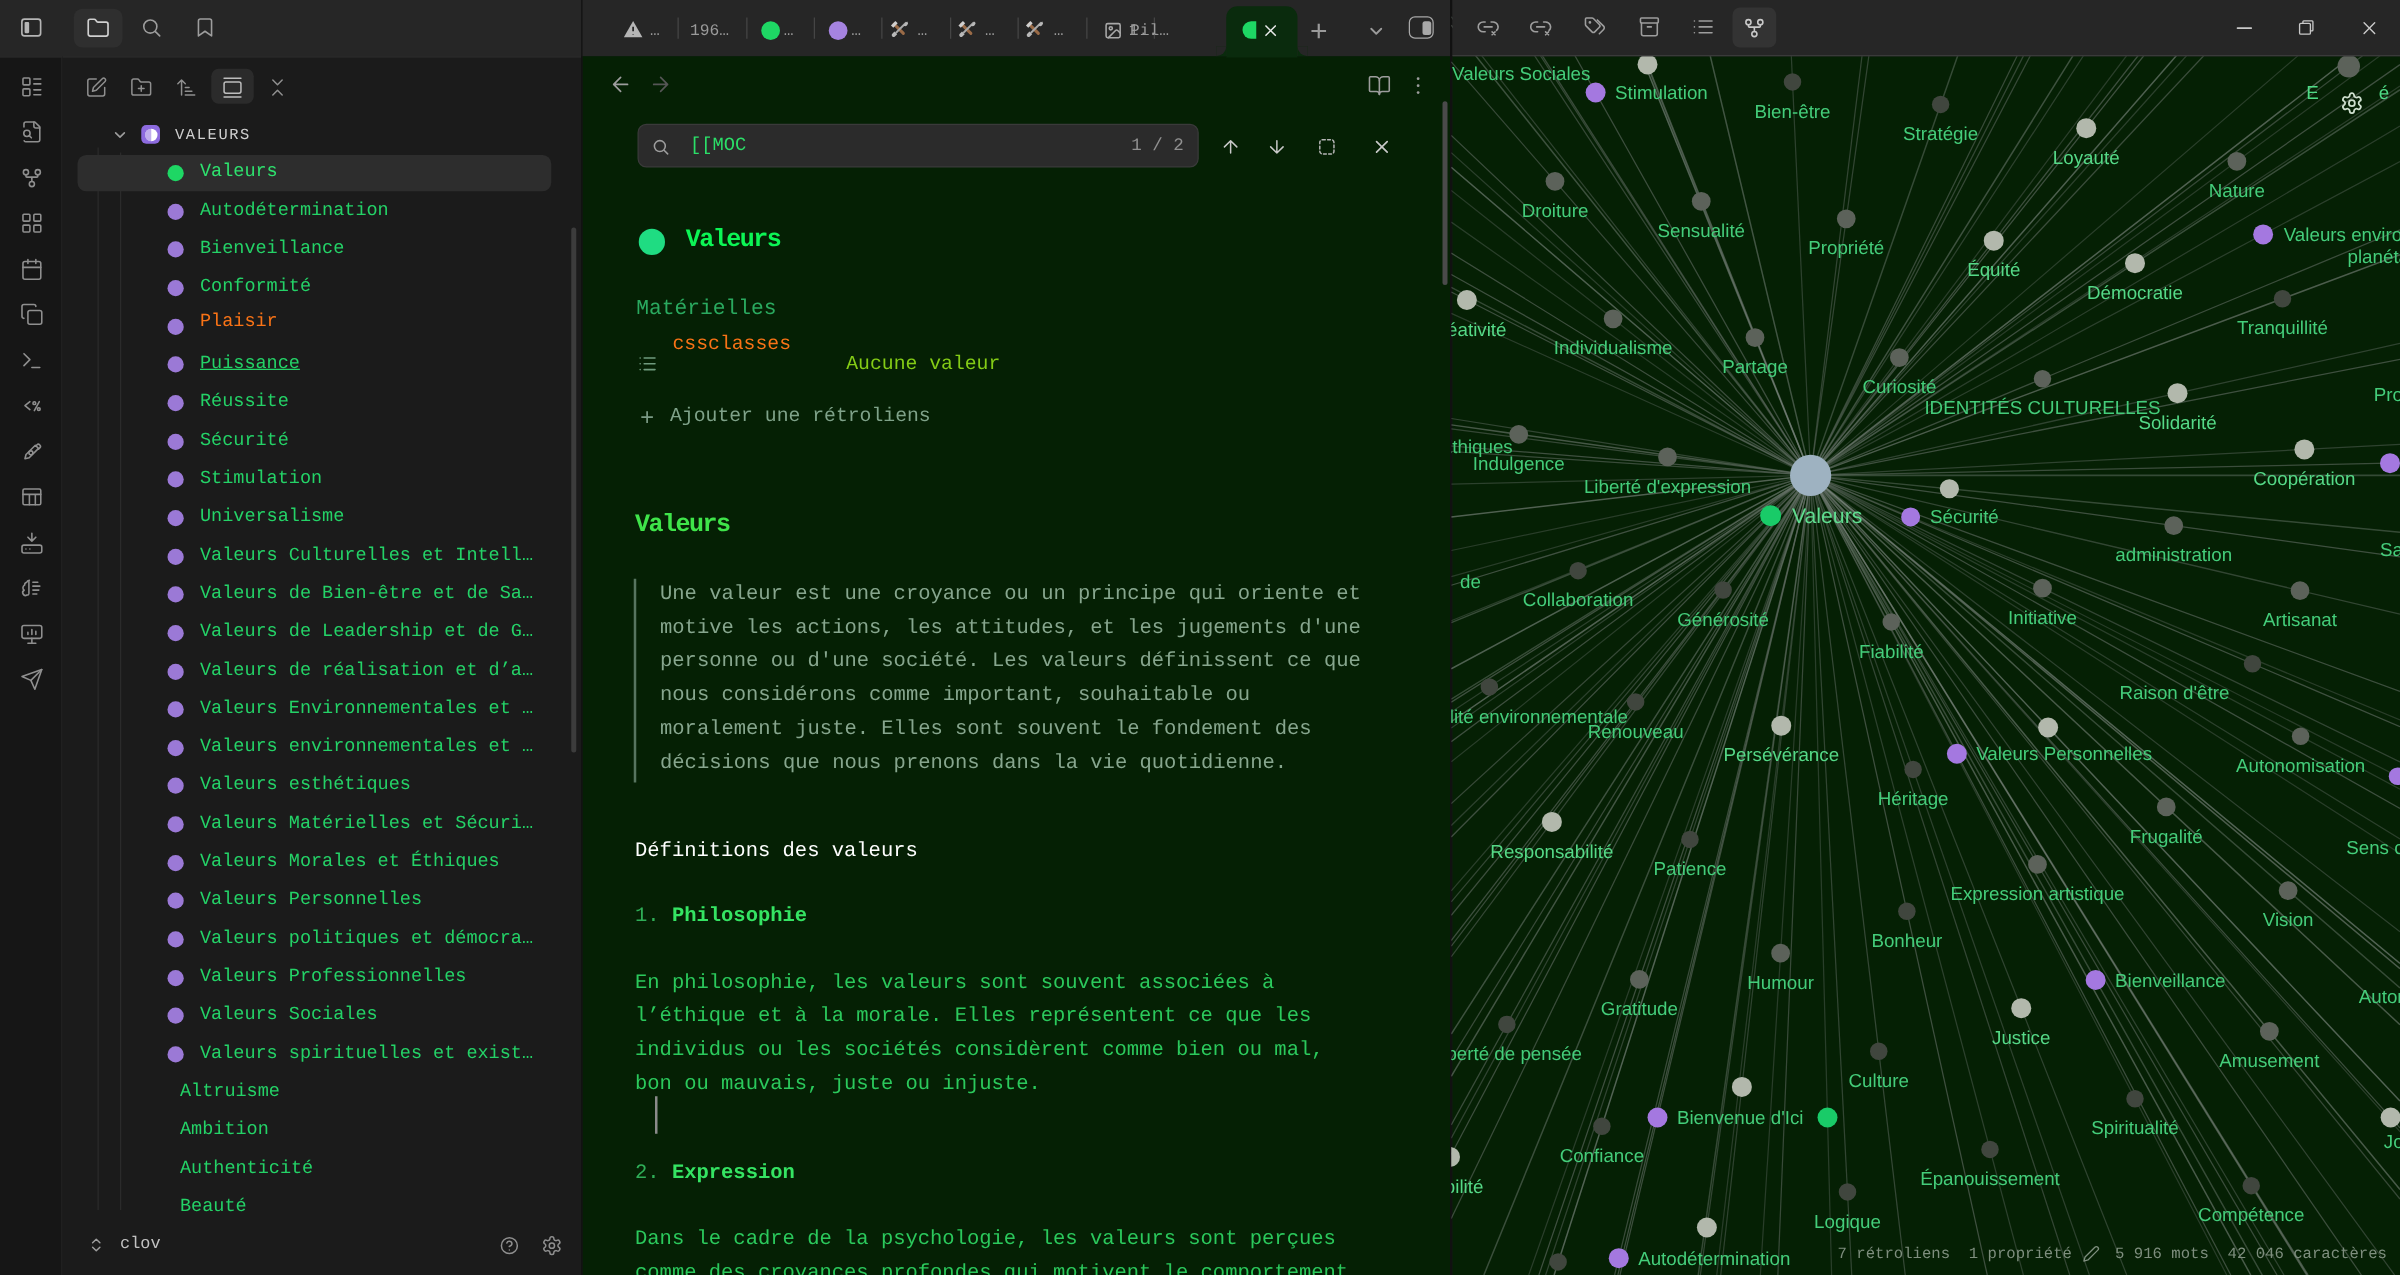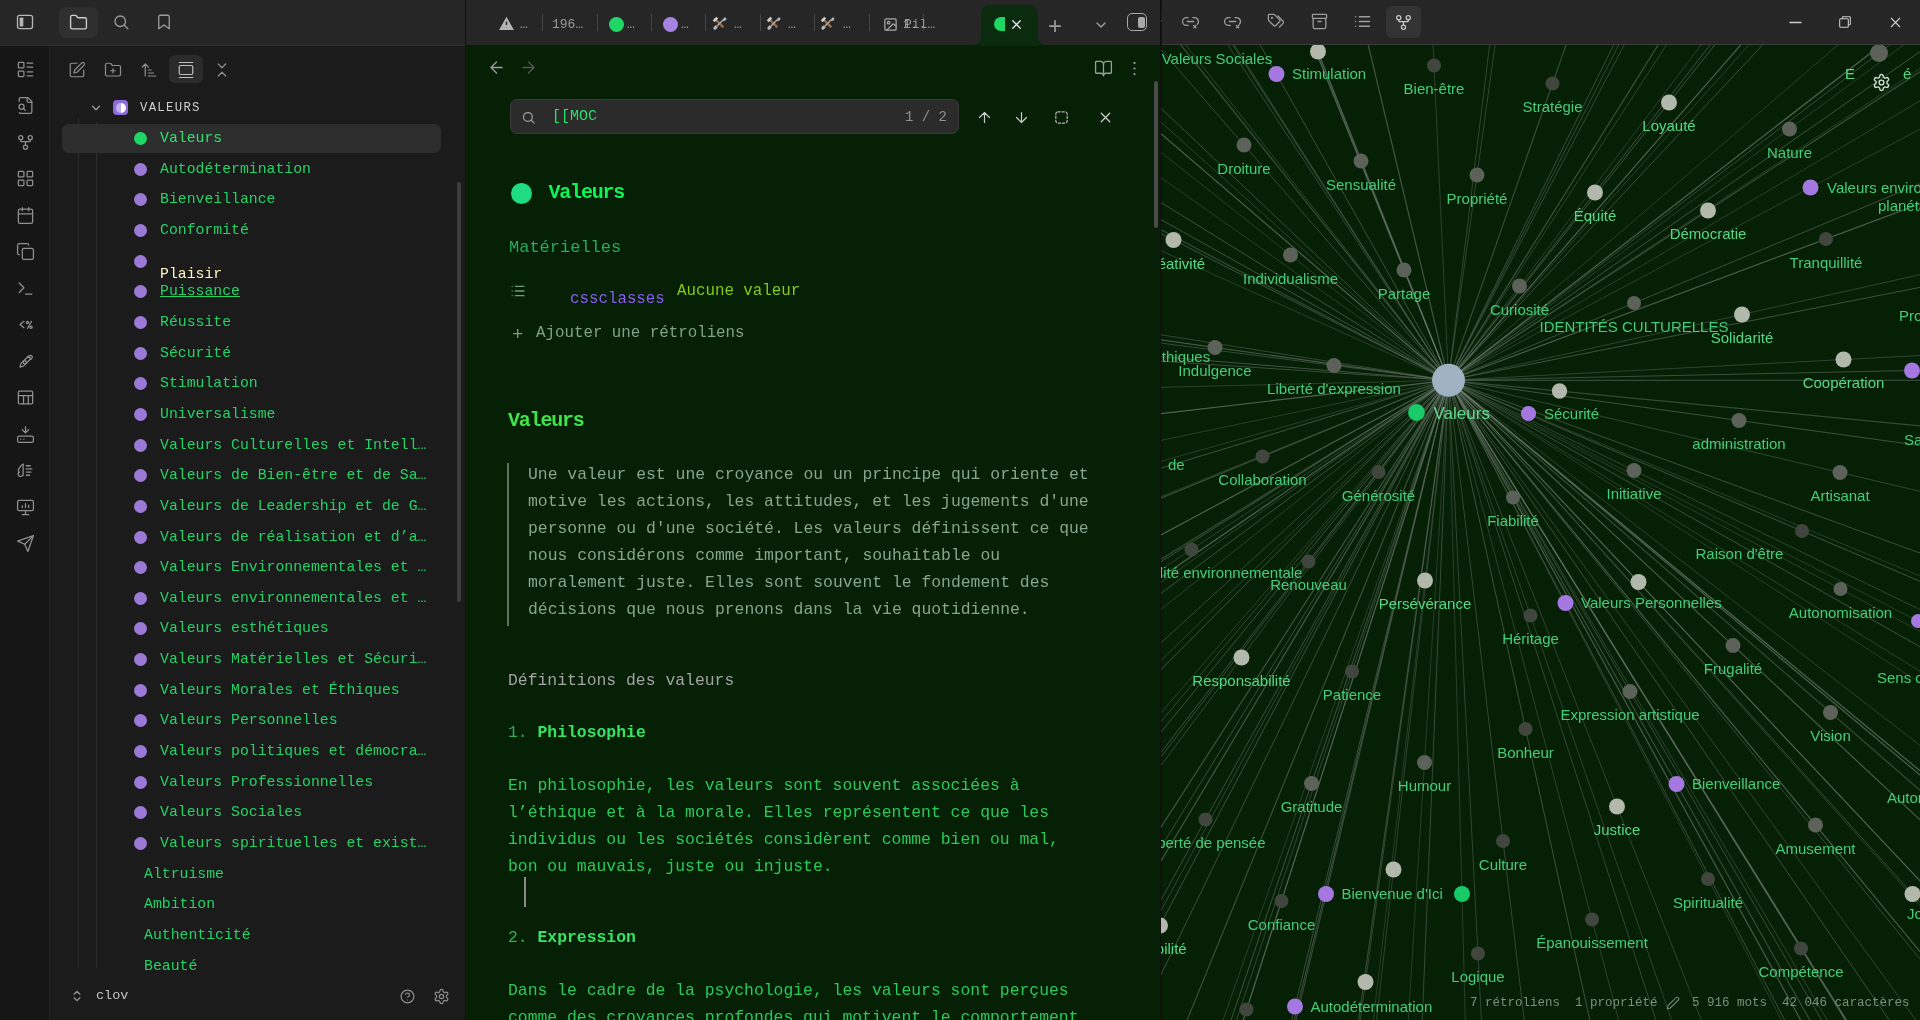--- a/index.html
+++ b/index.html
@@ -400,21 +400,21 @@
 <div style="position:absolute;left:62px;top:123.8px;width:379px;height:29px;background:#2d2d2d;border-radius:7px;"></div>
 <div style="position:absolute;left:133.5px;top:132.0px;width:13px;height:13px;border-radius:50%;background:#1ed764;"></div>
 <div style="position:absolute;left:160px;top:130.0px;font:14.8px 'Liberation Mono',monospace;color:#2ee26e;white-space:pre;">Valeurs</div>
 <div style="position:absolute;left:133.5px;top:162.7px;width:13px;height:13px;border-radius:50%;background:#9b79d6;"></div>
 <div style="position:absolute;left:160px;top:160.7px;font:14.8px 'Liberation Mono',monospace;color:#24d267;white-space:pre;">Autodétermination</div>
 <div style="position:absolute;left:133.5px;top:193.3px;width:13px;height:13px;border-radius:50%;background:#9b79d6;"></div>
 <div style="position:absolute;left:160px;top:191.3px;font:14.8px 'Liberation Mono',monospace;color:#24d267;white-space:pre;">Bienveillance</div>
 <div style="position:absolute;left:133.5px;top:223.9px;width:13px;height:13px;border-radius:50%;background:#9b79d6;"></div>
 <div style="position:absolute;left:160px;top:221.9px;font:14.8px 'Liberation Mono',monospace;color:#24d267;white-space:pre;">Conformité</div>
 <div style="position:absolute;left:133.5px;top:254.6px;width:13px;height:13px;border-radius:50%;background:#9b79d6;"></div>
-<div style="position:absolute;left:160px;top:266px;font:14.8px 'Liberation Mono',monospace;color:#fef9c3;white-space:pre;text-align:right;">Plaisir</div>
+<div style="position:absolute;left:160px;top:250px;font:14.8px 'Liberation Mono',monospace;color:#f97316;white-space:pre;text-align:right;">Plaisir</div>
 <div style="position:absolute;left:133.5px;top:285.2px;width:13px;height:13px;border-radius:50%;background:#9b79d6;"></div>
 <div style="position:absolute;left:160px;top:283.2px;font:14.8px 'Liberation Mono',monospace;color:#24d267;white-space:pre;text-decoration:underline;">Puissance</div>
 <div style="position:absolute;left:133.5px;top:315.9px;width:13px;height:13px;border-radius:50%;background:#9b79d6;"></div>
 <div style="position:absolute;left:160px;top:313.9px;font:14.8px 'Liberation Mono',monospace;color:#24d267;white-space:pre;">Réussite</div>
 <div style="position:absolute;left:133.5px;top:346.5px;width:13px;height:13px;border-radius:50%;background:#9b79d6;"></div>
 <div style="position:absolute;left:160px;top:344.5px;font:14.8px 'Liberation Mono',monospace;color:#24d267;white-space:pre;">Sécurité</div>
 <div style="position:absolute;left:133.5px;top:377.2px;width:13px;height:13px;border-radius:50%;background:#9b79d6;"></div>
 <div style="position:absolute;left:160px;top:375.2px;font:14.8px 'Liberation Mono',monospace;color:#24d267;white-space:pre;">Stimulation</div>
 <div style="position:absolute;left:133.5px;top:407.8px;width:13px;height:13px;border-radius:50%;background:#9b79d6;"></div>
 <div style="position:absolute;left:160px;top:405.8px;font:14.8px 'Liberation Mono',monospace;color:#24d267;white-space:pre;text-align:center;">Universalisme</div>
@@ -561,33 +561,33 @@
 <div style="position:absolute;left:1096.5px;top:109.1px;width:17px;height:17px;color:#c9c9c9;"><svg width="17" height="17" viewBox="0 0 24 24" fill="none" stroke="currentColor" stroke-width="1.9" stroke-linecap="round" stroke-linejoin="round" style="">
       <path d="M18 6 6 18M6 6l12 12"></path>
     </svg></div>
 <div style="position:absolute;left:1154px;top:81px;width:4px;height:147px;background:#4a4a4a;border-radius:2px;"></div>
 <div style="position:absolute;left:511px;top:183px;width:21px;height:21px;border-radius:50%;background:#1fdc82;"></div>
 <div style="position:absolute;left:548.5px;top:181px;font:bold 20px 'Liberation Mono',monospace;letter-spacing:-1.2px;color:#0cf555;">Valeurs</div>
 <div style="position:absolute;left:509px;top:238px;font:17px 'Liberation Mono',monospace;color:#2aa95f;">Matérielles</div>
 <div style="position:absolute;left:510.0px;top:282.5px;width:16px;height:16px;color:#6f9a7d;"><svg width="16" height="16" viewBox="0 0 24 24" fill="none" stroke="currentColor" stroke-width="1.9" stroke-linecap="round" stroke-linejoin="round" style="">
       <path d="M8 5h13M8 12h13M8 19h13M3.2 5h.01M3.2 12h.01M3.2 19h.01"></path>
     </svg></div>
-<div style="position:absolute;left:538px;top:290px;font:15.8px 'Liberation Mono',monospace;color:#8b5cf6;margin-left:32px;">cssclasses</div>
+<div style="position:absolute;left:538px;top:266px;font:15.8px 'Liberation Mono',monospace;color:#f97316;">cssclasses</div>
 <div style="position:absolute;left:677px;top:282px;font:15.8px 'Liberation Mono',monospace;color:#84cc16;">Aucune valeur</div>
 <div style="position:absolute;left:512px;top:324px;font:19px 'Liberation Mono',monospace;color:#7a9a85;">+</div>
 <div style="position:absolute;left:536px;top:324px;font:15.8px 'Liberation Mono',monospace;color:#7fa289;">Ajouter une rétroliens</div>
 <div style="position:absolute;left:508px;top:408.5px;font:bold 20px 'Liberation Mono',monospace;letter-spacing:-1.2px;color:#3fe44a;">Valeurs</div>
 <div style="position:absolute;left:507px;top:463px;width:2px;height:163px;background:#57745f;"></div>
 <div style="position:absolute;left:528px;top:461px;font:16.4px 'Liberation Mono',monospace;color:#87a68e;line-height:27.1px;white-space:pre;">Une valeur est une croyance ou un principe qui oriente et
 motive les actions, les attitudes, et les jugements d'une
 personne ou d'une société. Les valeurs définissent ce que
 nous considérons comme important, souhaitable ou
 moralement juste. Elles sont souvent le fondement des
 décisions que nous prenons dans la vie quotidienne.</div>
-<div style="position:absolute;left:508px;top:671px;font:16.4px 'Liberation Mono',monospace;color:#a3a3a3;">Définitions des valeurs</div>
+<div style="position:absolute;left:508px;top:671px;font:16.4px 'Liberation Mono',monospace;color:#ffffff;">Définitions des valeurs</div>
 <div style="position:absolute;left:508px;top:723px;font:16.4px 'Liberation Mono',monospace;color:#2fae57;">1. <b style="color:#35e463;">Philosophie</b></div>
 <div style="position:absolute;left:508px;top:773px;font:16.4px 'Liberation Mono',monospace;color:#2bc95c;line-height:26.9px;white-space:pre;">En philosophie, les valeurs sont souvent associées à
 l’éthique et à la morale. Elles représentent ce que les
 individus ou les sociétés considèrent comme bien ou mal,
 bon ou mauvais, juste ou injuste.</div>
 <div style="position:absolute;left:524px;top:877px;width:1.5px;height:30px;background:#8a8a8a;"></div>
 <div style="position:absolute;left:508px;top:928px;font:16.4px 'Liberation Mono',monospace;color:#2fae57;">2. <b style="color:#35e463;">Expression</b></div>
 <div style="position:absolute;left:508px;top:978px;font:16.4px 'Liberation Mono',monospace;color:#2bc95c;line-height:26.9px;white-space:pre;">Dans le cadre de la psychologie, les valeurs sont perçues
 comme des croyances profondes qui motivent le comportement</div>
 <div style="position:absolute;left:15.5px;top:59.5px;width:19px;height:19px;color:#8f8f8f;"><svg width="19" height="19" viewBox="0 0 24 24" fill="none" stroke="currentColor" stroke-width="1.6" stroke-linecap="round" stroke-linejoin="round" style="">

